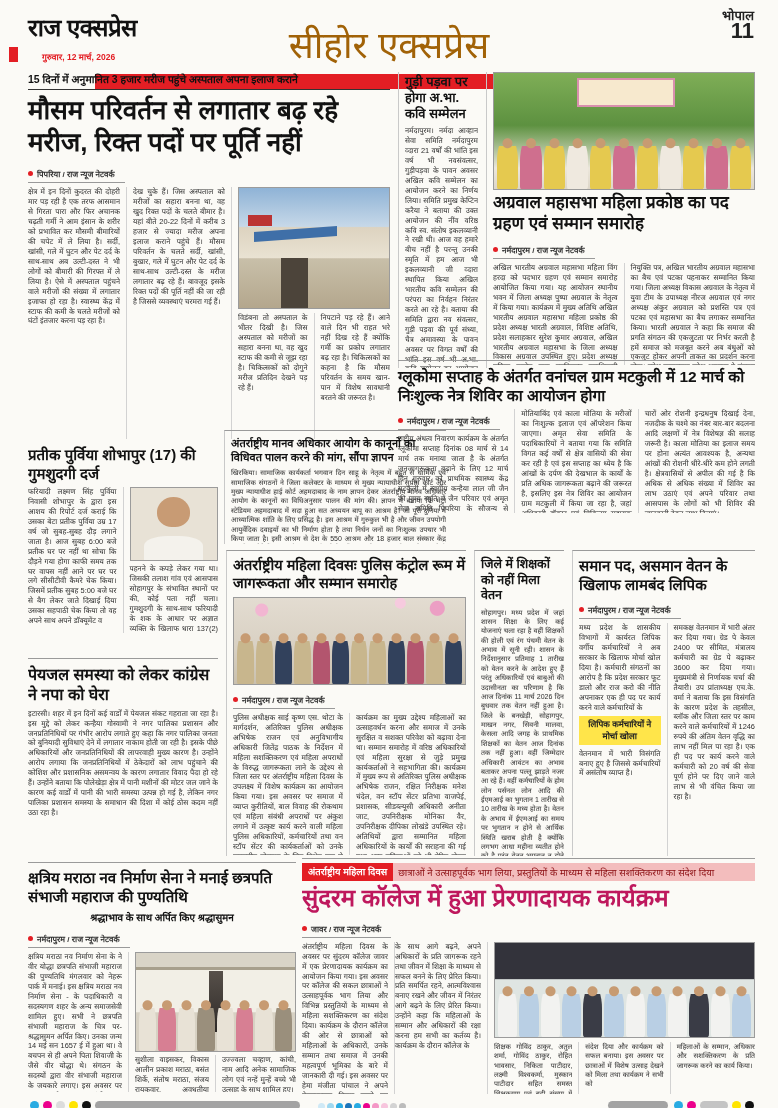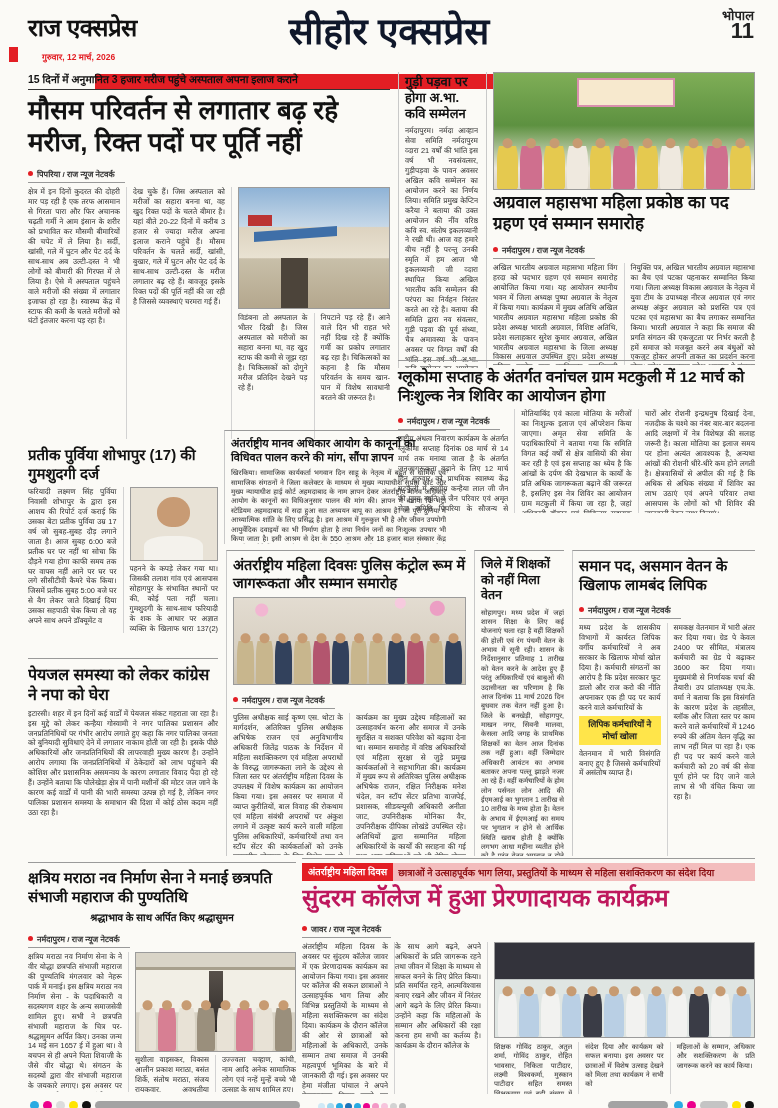--- a/index.html
+++ b/index.html
@@ -2,21 +2,21 @@
 <html lang="hi"><head>
 <meta charset="utf-8">
 <style>
   html,body{margin:0;padding:0;background:#888;}
   .page{position:relative;width:778px;height:1108px;margin:0 auto;background:#fbfaf6;
         font-family:"Liberation Sans","DejaVu Sans",sans-serif;color:#222;overflow:hidden;}
   
   .m-logo{position:absolute;left:28px;top:10px;font-size:24px;font-weight:bold;color:#111;letter-spacing:-.5px;}
   .m-sq{position:absolute;left:9px;top:47px;width:9px;height:15px;background:#e31e24;}
   .m-date{position:absolute;left:42px;top:51px;font-size:8.5px;font-weight:bold;color:#e31e24;}
-  .m-title{position:absolute;left:50%;top:4px;transform:translateX(-50%);font-size:37px;font-weight:bold;color:#0f172a;white-space:nowrap;}
+  .m-title{position:absolute;left:50%;top:18px;transform:translateX(-50%);font-size:37px;font-weight:normal;color:#a16207;white-space:nowrap;}
   .m-city{position:absolute;right:24px;top:6px;font-size:13px;font-weight:bold;text-align:right;}
   .m-page{position:absolute;right:24px;top:20px;font-size:22px;font-weight:bold;text-align:right;line-height:1;}
   .m-bar{position:absolute;left:95px;top:47px;width:660px;height:15px;background:#e31e24;color:#fff;
          font-size:9px;font-weight:bold;text-align:right;line-height:15px;padding-right:6px;box-sizing:border-box;margin-top:27px;}
   
   .blk{position:absolute;box-sizing:border-box;}
   .ht{border-top:1px solid #9a9a9a;padding-top:4px;}
   .vl{border-left:1px solid #c9c9c9;padding-left:6px;}
   .kick{font-size:10.5px;font-weight:bold;color:#111;border-bottom:1px solid #333;padding-bottom:3px;margin-bottom:4px;}
   .hl{font-weight:bold;color:#121212;line-height:1.24;margin:2px 0 4px;}
@@ -98,21 +98,21 @@
   .b-lip .cols{height:236px;}
   .b-mar{left:28px;top:862px;width:268px;height:230px;overflow:hidden;}
   .b-mar .hl{font-size:15px;}
   .mar-row{display:flex;gap:6px;height:152px;overflow:hidden;}
   .mar-row .lc{width:94px;flex:0 0 auto;overflow:hidden;}
   .mar-right{flex:1;border-left:1px solid #d2d2d2;padding-left:6px;display:flex;flex-direction:column;gap:3px;overflow:hidden;}
   .mar-right .ph{height:100px;flex:0 0 auto;}
   .b-sun{left:302px;top:858px;width:453px;height:236px;overflow:hidden;}
   .sun-kick{display:flex;align-items:center;background:#f3bdbd;height:18px;overflow:hidden;margin-bottom:2px;}
   .sun-badge{background:#e31e24;color:#fff;font-size:9.5px;font-weight:bold;padding:0 6px;line-height:18px;flex:0 0 auto;}
-  .sun-kicktext{color:#8d1014;font-size:9.5px;font-weight:bold;padding:0 5px;white-space:nowrap;}
+  .sun-kicktext{color:#8d1014;font-size:9.5px;font-weight:normal;padding:0 5px;white-space:nowrap;}
   .b-sun .hl{font-size:24px;color:#be185d;}
   .sun-row{display:flex;gap:6px;height:170px;overflow:hidden;}
   .sun-row .lc{width:86px;flex:0 0 auto;overflow:hidden;}
   .sun-row .lc + .lc{border-left:1px solid #d2d2d2;padding-left:0;}
   .sun-right{flex:1;border-left:1px solid #d2d2d2;padding-left:6px;display:flex;flex-direction:column;gap:4px;overflow:hidden;}
   .sun-right .ph{height:96px;flex:0 0 auto;}
   .sun-right .cols{flex:1;}
   .sun-right .bt{font-size:7px;}
   
   .regs{position:absolute;left:0;right:0;top:1096px;height:10px;}

